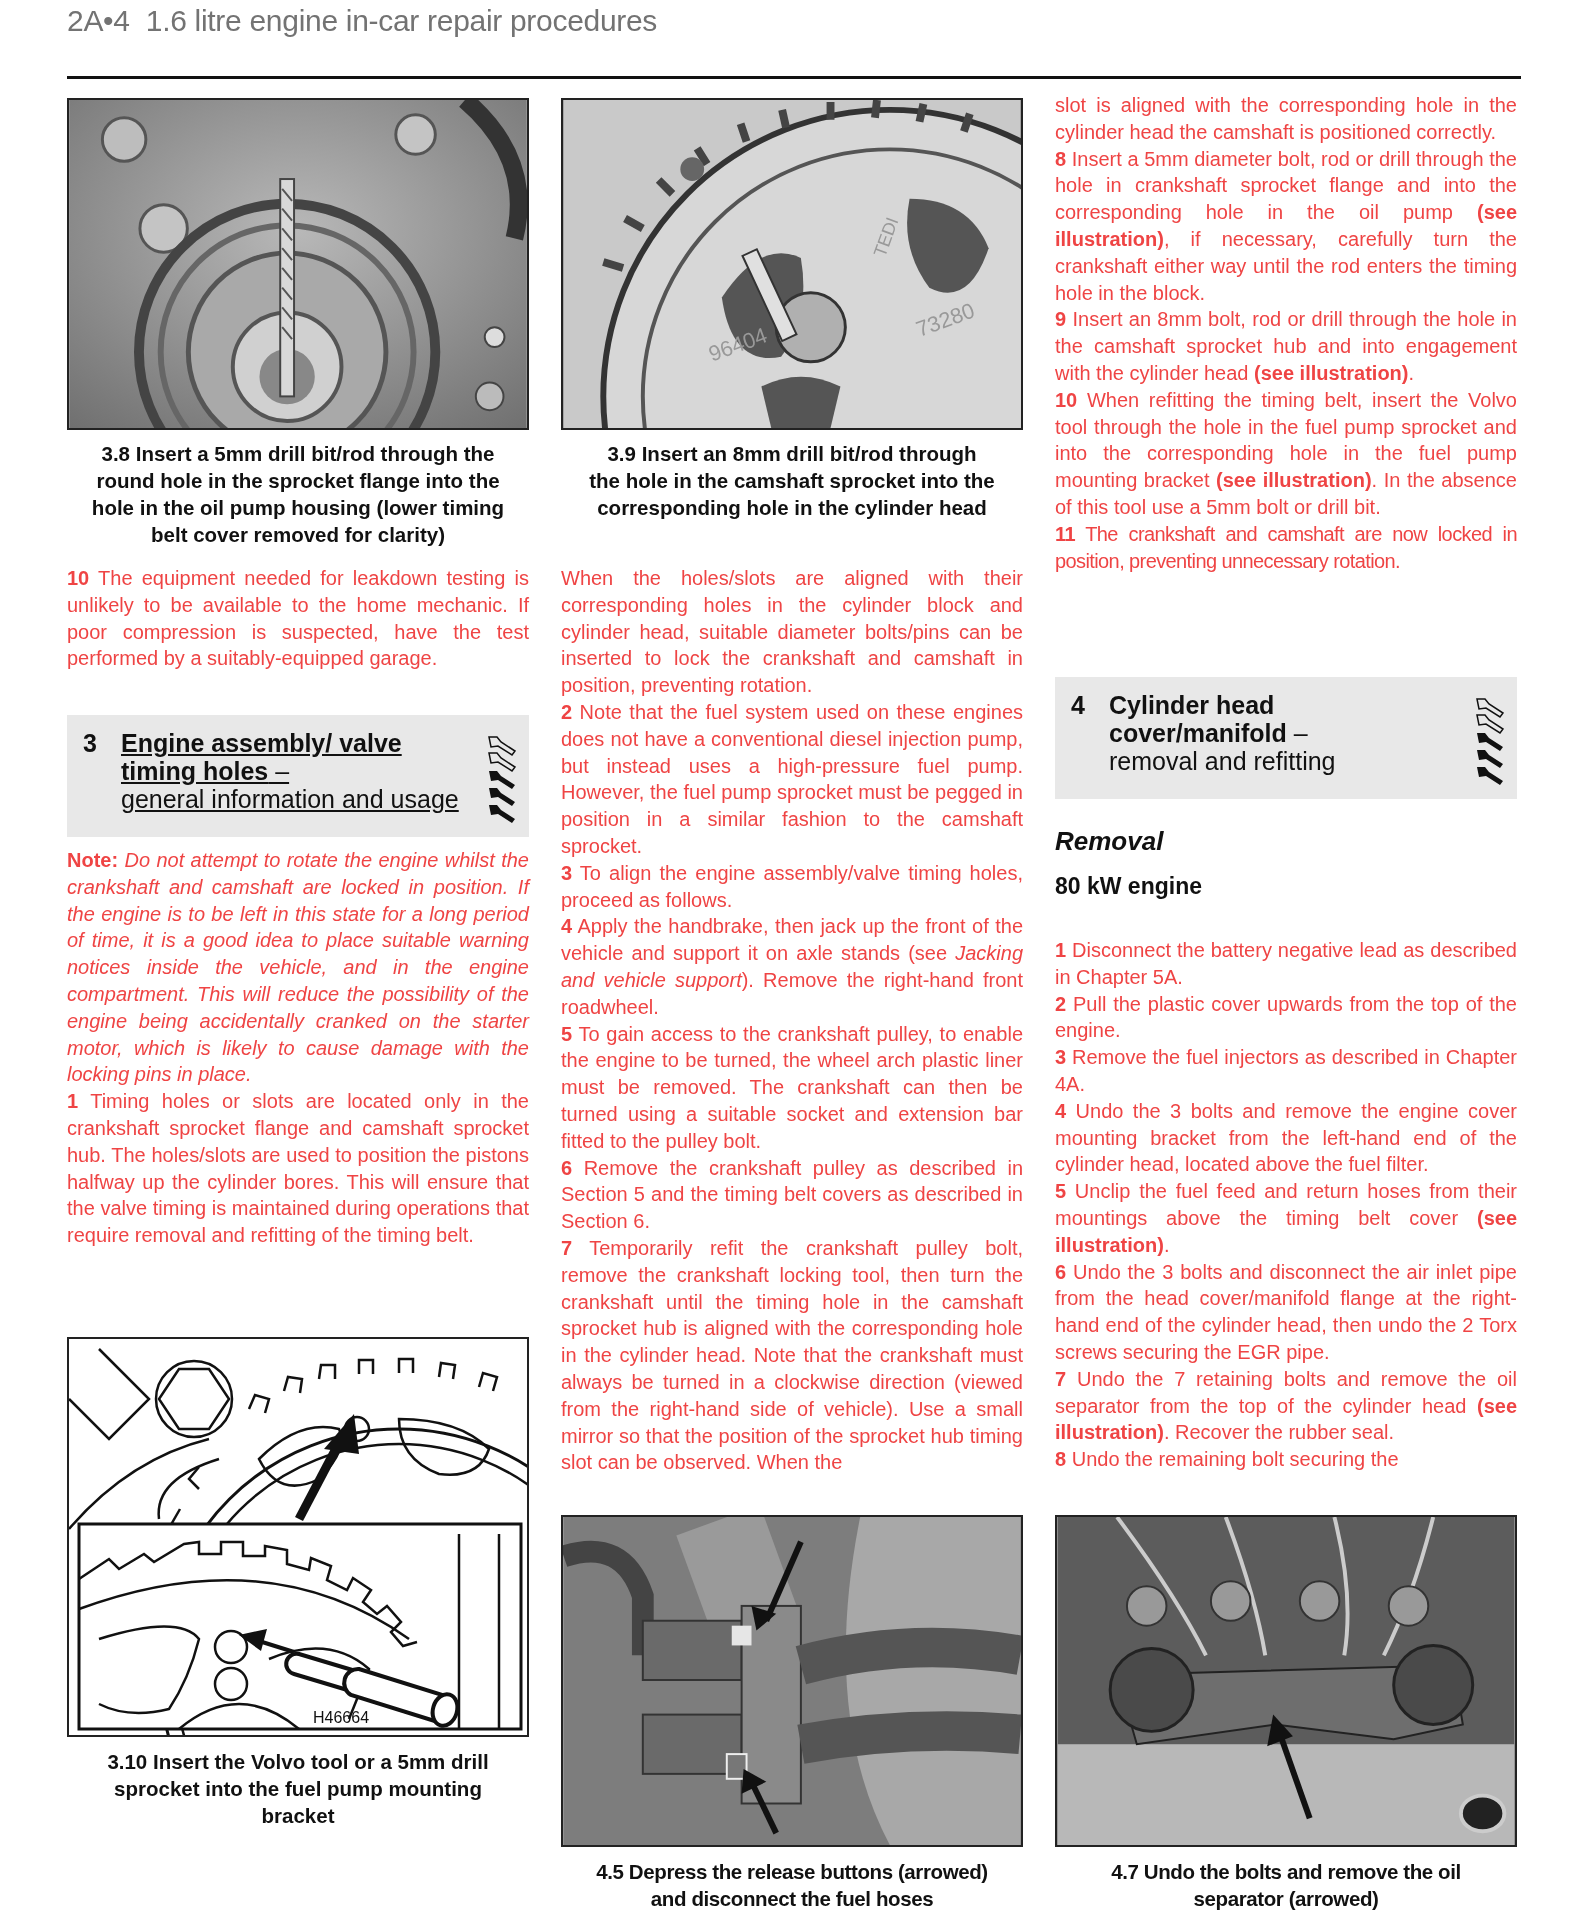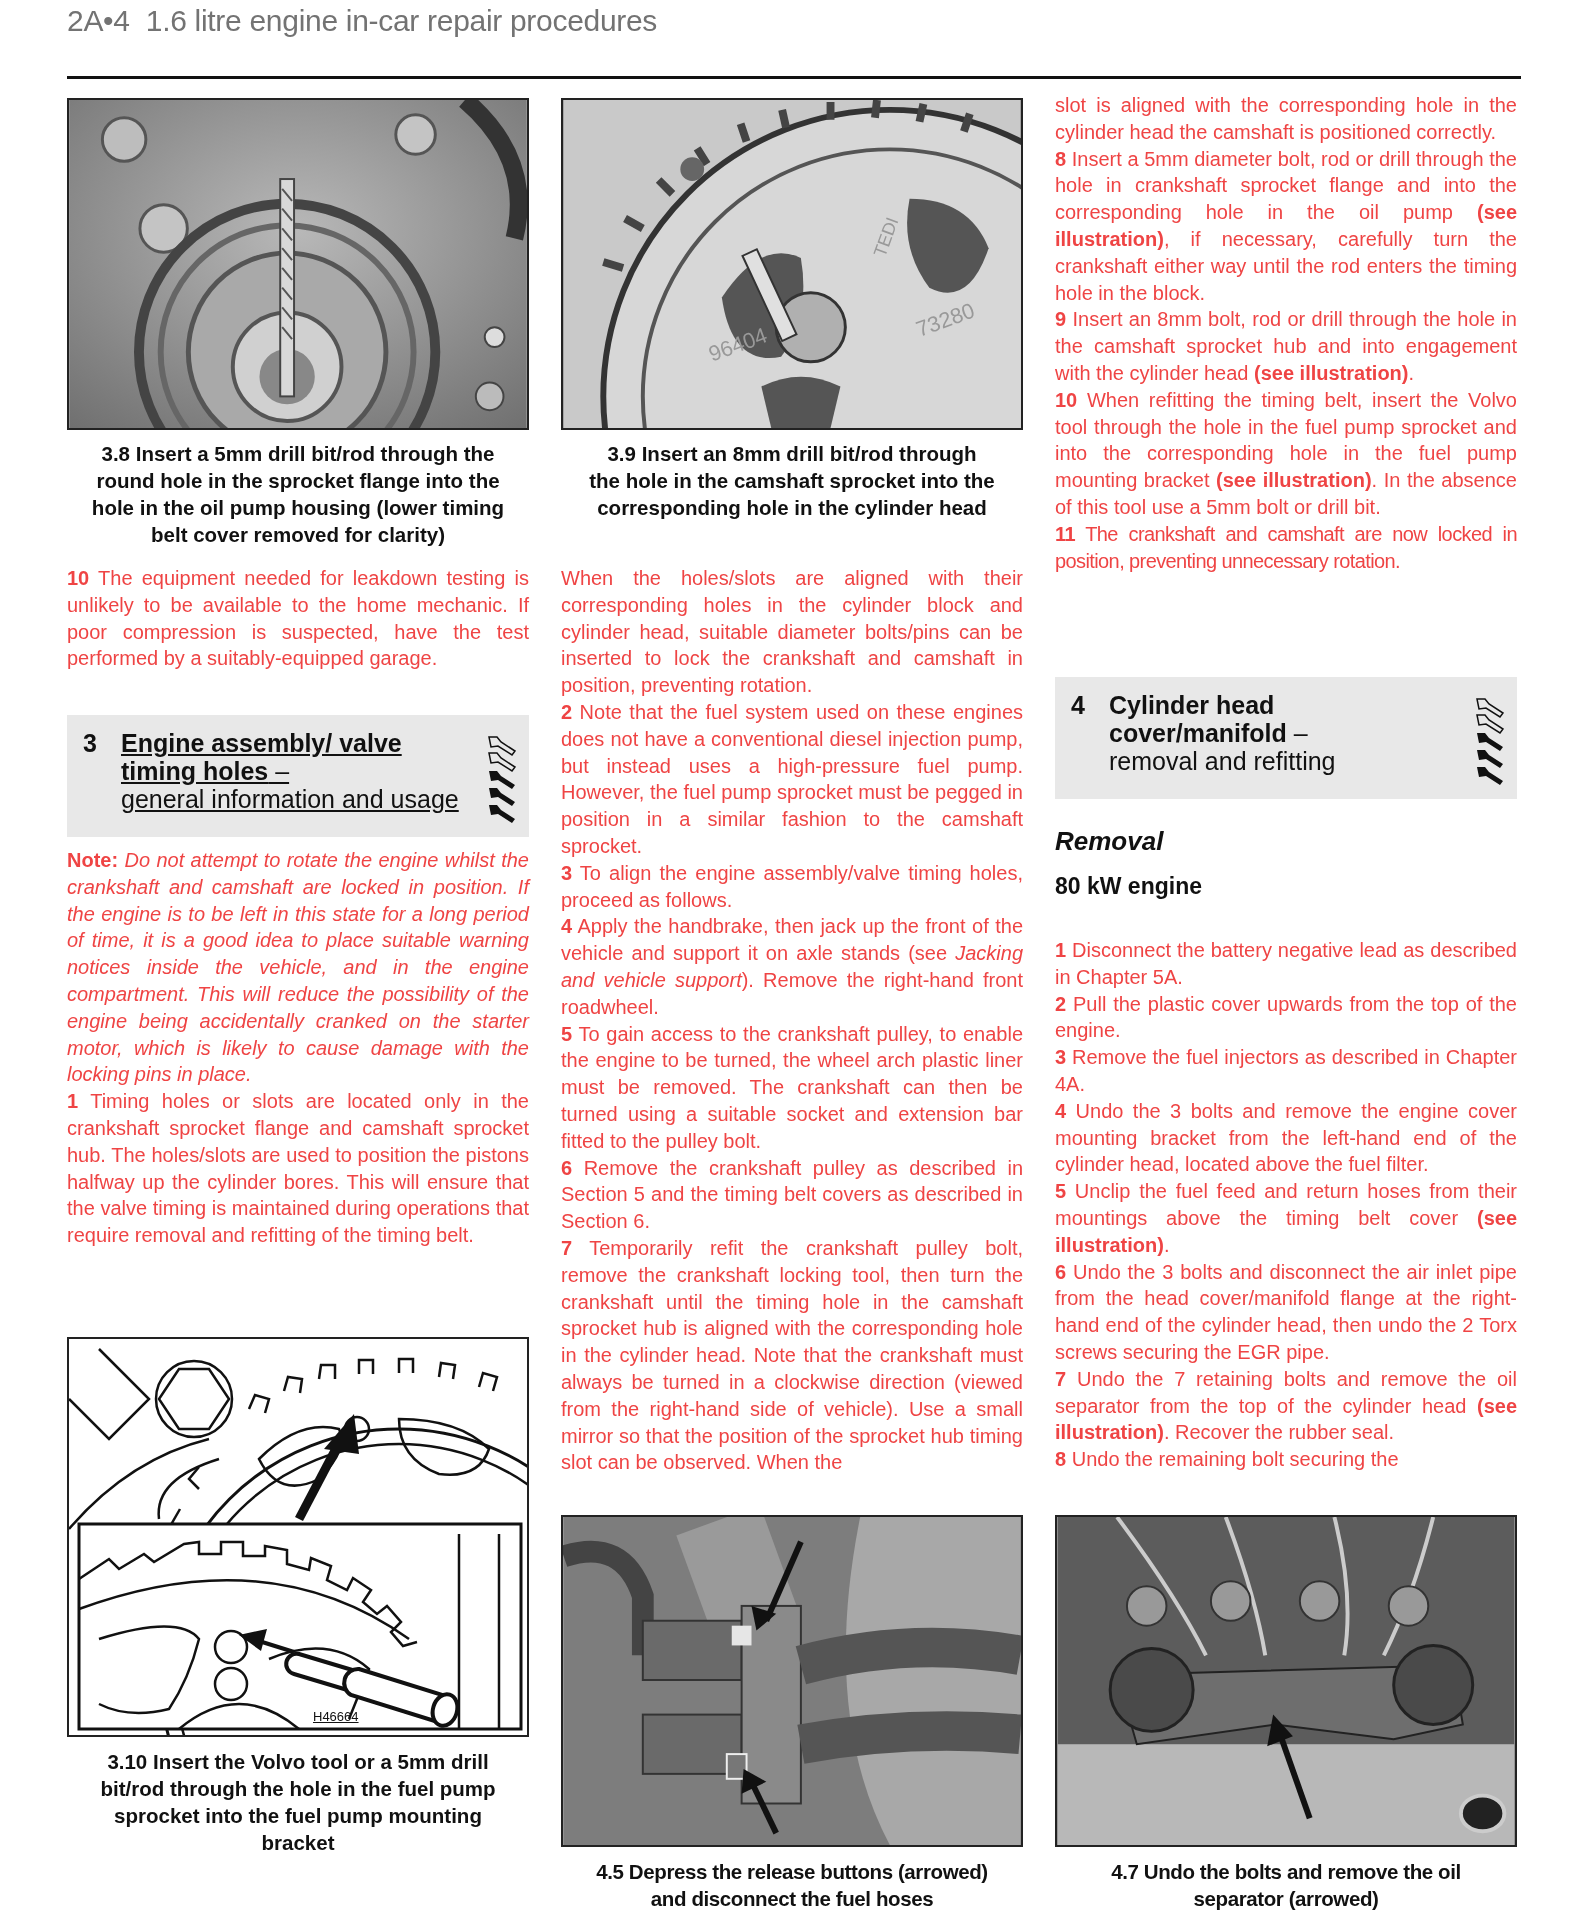--- a/index.html
+++ b/index.html
@@ -51,21 +51,21 @@
   .sub-heading-italic {
     position: absolute; font-weight: bold; font-style: italic; font-size: 26px;
   }
   .sub-heading {
     position: absolute; font-weight: bold; font-size: 23px;
   }
   .diagram {
     position: absolute; border: 2px solid #222; box-sizing: border-box; background: #fff; overflow: hidden;
   }
   .diagram-code {
-    position: absolute; font-size: 13px; color: #111; text-decoration: underline;
+    position: absolute; font-size: 16px; color: #111;
   }
 </style>
 </head>
 <body>
 
 <div class="page-header">
   <span>2A•4</span>&nbsp;&nbsp;<span>1.6 litre engine in-car repair procedures</span>
 </div>
 <div class="header-rule"></div>
 
@@ -165,21 +165,20 @@
       <path d="M290 330 l90 28 a14 14 0 0 1 -8 26 l-90 -28 a14 14 0 0 1 8 -26 z"></path>
       <ellipse cx="376" cy="371" rx="12" ry="16" transform="rotate(17 376 371)"></ellipse>
     </g>
     <path d="M225 313 L190 302" stroke="#111" stroke-width="4"></path>
     <polygon points="170,296 198,290 192,312" fill="#111"></polygon>
   </svg>
   <div class="diagram-code" style="left:244px; top:370px;">H46664</div>
 </div>
 <div class="caption" style="left:67px; top:1748px; width:462px;">
   <div>3.10  Insert the Volvo tool or a 5mm drill</div>
-  <div>bit/rod through the hole in the fuel pump</div>
   <div>sprocket into the fuel pump mounting</div>
   <div>bracket</div>
 </div>
 
 <div class="photo" style="left:561px; top:98px; width:462px; height:332px;">
   <svg viewBox="0 0 462 332">
     <rect width="462" height="332" fill="#c9c9c9"></rect>
     <circle cx="330" cy="300" r="290" fill="#d7d7d7" stroke="#333" stroke-width="6"></circle>
     <g stroke="#444" stroke-width="8">
       <path d="M60 170 l-20 -6 M80 130 l-18 -10 M110 95 l-14 -14 M145 65 l-10 -16 M185 42 l-6 -18 M225 28 l-4 -18 M270 20 l0 -18 M315 18 l2 -18 M360 22 l4 -18 M405 32 l6 -18"></path>

